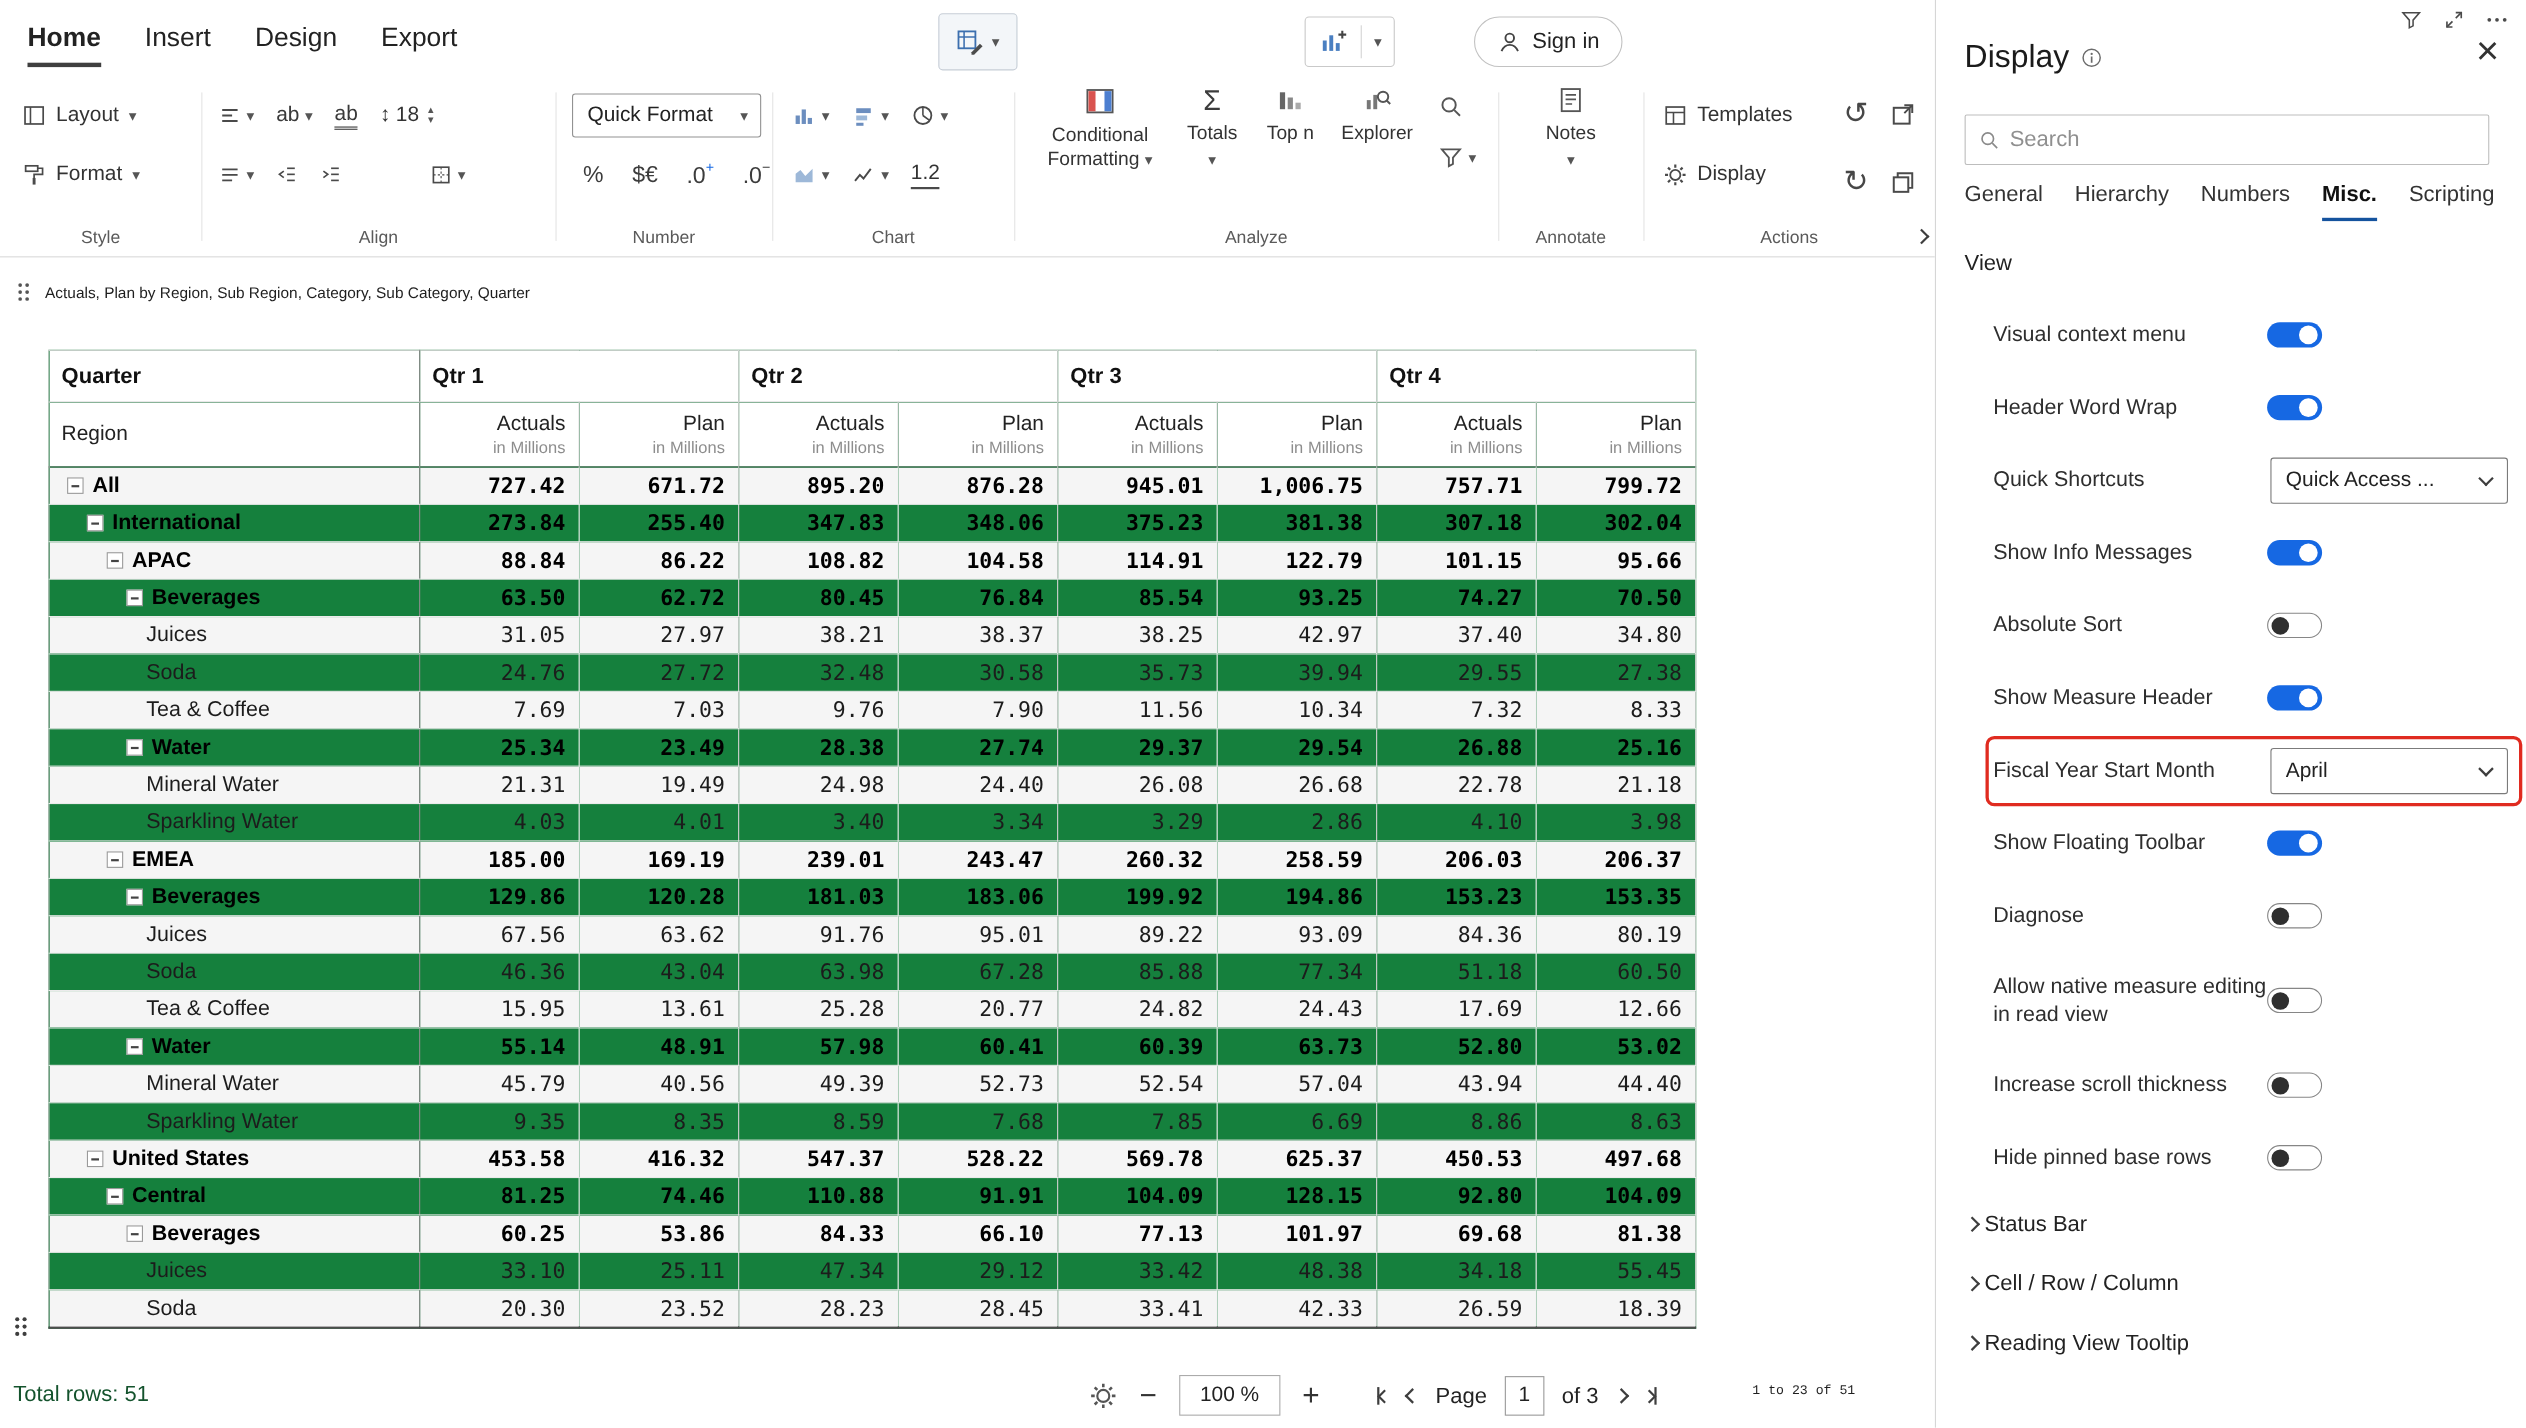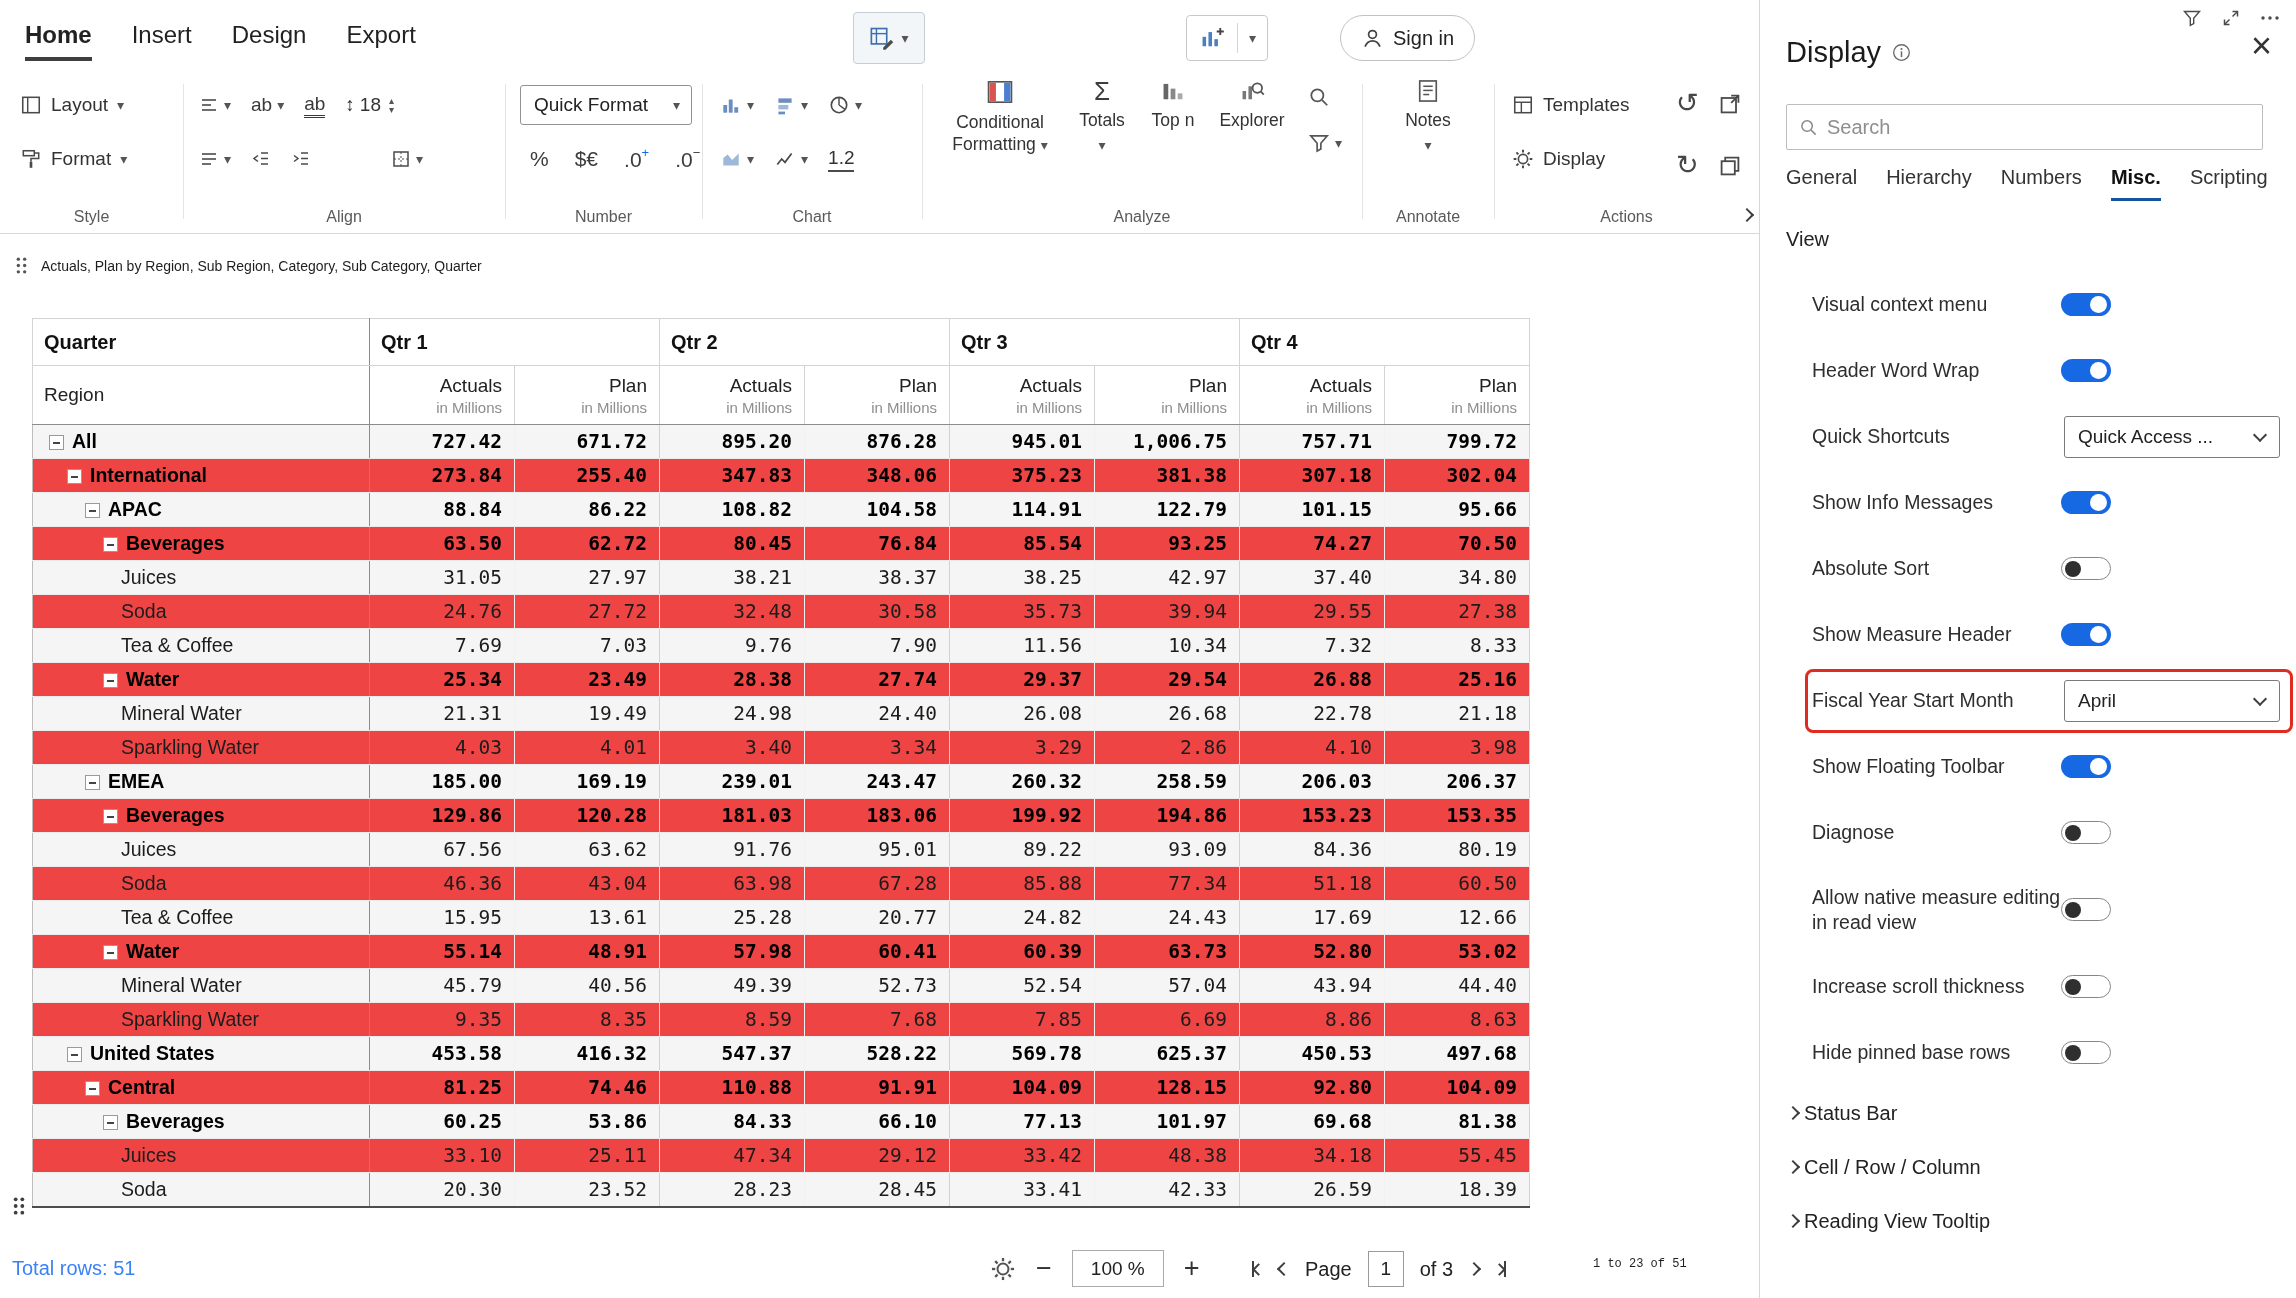--- a/index.html
+++ b/index.html
@@ -59,42 +59,42 @@
   .chv { display:inline-block; width:10px; height:10px; border-right:2px solid #3e3e3e; border-bottom:2px solid #3e3e3e; }
   .chv.right { transform:rotate(-45deg); }
   .chv.left  { transform:rotate(135deg); }
   .chv.down  { transform:rotate(45deg); }
 
   
   .tbl-title { position:absolute; left:15px; top:256px; display:flex; align-items:center; gap:13px; }
   .tbl-title .t { font-size:14px; color:#1e1e1e; }
 
   
-  table.pivot { position:absolute; left:32px; top:318px; border-collapse:collapse; table-layout:fixed; background:#ef4444; border:1px solid #bdbdbd; border-bottom:2px solid #4d4d4d; }
+  table.pivot { position:absolute; left:44px; top:318px; border-collapse:collapse; table-layout:fixed; background:#15803d; border:1px solid #bdbdbd; border-bottom:2px solid #4d4d4d; }
   .pivot th, .pivot td { overflow:hidden; white-space:nowrap; }
   .pivot thead th { border:1px solid #d4d4d4; background:#fff; }
   .pivot .hrow1 th { height:47px; font-size:20px; font-weight:700; text-align:left; padding-left:11px; vertical-align:middle; color:#111; }
   .pivot .hrow2 th { height:59px; vertical-align:middle; border-bottom:1px solid #8c8c8c; }
   .pivot .corner, .pivot .corner2, .pivot td.rlabel { border-right:1px solid #8c8c8c !important; }
   .pivot .corner2 { font-weight:400; font-size:19px; text-align:left; padding-left:11px; color:#222; }
   .pivot .mh { text-align:right; padding-right:12px; }
   .pivot .mh .mname { font-size:19px; color:#222; font-weight:400; }
   .pivot .mh .munit { font-size:15px; color:#8d8d8d; margin-top:2px; font-weight:400; }
   .pivot td { height:34px; border-bottom:1px solid #ebebeb; border-right:1px solid #f1f1f1; font-size:19.5px; color:#1c1c1c; }
   .pivot td.gend { border-right:1px solid #d2d2d2; }
   .pivot td.num { text-align:right; padding-right:12px; font-family:"DejaVu Sans Mono","Liberation Mono",monospace; }
   .pivot tr.band td { background:#f5f5f5; }
   .pivot tr.bold td { font-weight:700; color:#000; }
   .exp { display:inline-block; width:15px; height:15px; border:1px solid #9a9a9a; background:#fff; position:relative; margin-right:8px; vertical-align:-2px; }
   .exp::after { content:""; position:absolute; left:3px; right:3px; top:6px; height:2px; background:#444; }
   .tbl-handle { position:absolute; left:12px; top:1196px; }
 
   
   .statusbar { position:absolute; left:0; top:1240px; width:1759px; height:58px; }
-  .total-rows { position:absolute; left:12px; top:17px; font-size:20px; color:#3b82f6; }
+  .total-rows { position:absolute; left:12px; top:17px; font-size:20px; color:#14532d; }
   .zoomctl { position:absolute; left:990px; top:10px; display:flex; align-items:center; gap:20px; }
   .zsign { font-size:27px; color:#333; line-height:1; }
   .zoombox { width:92px; height:37px; border:1px solid #ababab; display:flex; align-items:center; justify-content:center; font-size:19px; color:#222; }
   .pager { position:absolute; left:1252px; top:10px; display:flex; align-items:center; gap:16px; height:38px; }
   .pager .txt { font-size:20px; color:#222; }
   .pageinput { width:36px; height:36px; border:1px solid #9a9a9a; text-align:center; font-size:19px; font-family:inherit; color:#222; }
   .endstop { display:flex; align-items:center; }
   .endstop .bar { width:2px; height:16px; background:#3e3e3e; display:inline-block; }
   .rangetext { position:absolute; left:1593px; top:17px; font-size:12px; color:#1f1f1f;font-family:Liberation Mono, monospace; }
 

